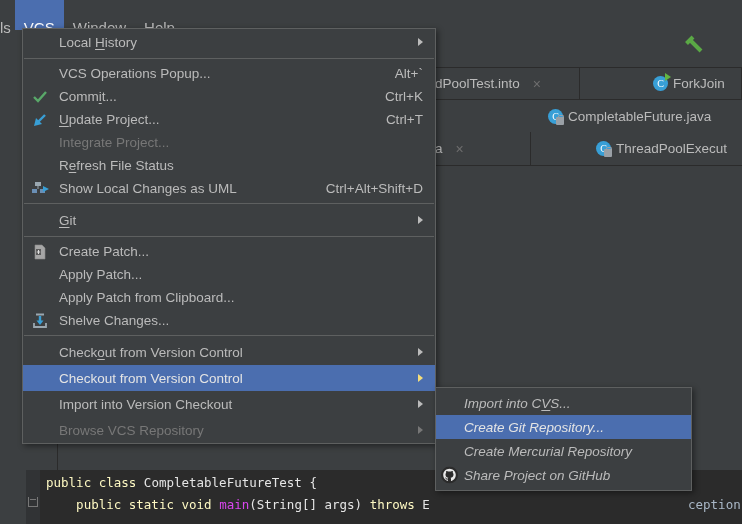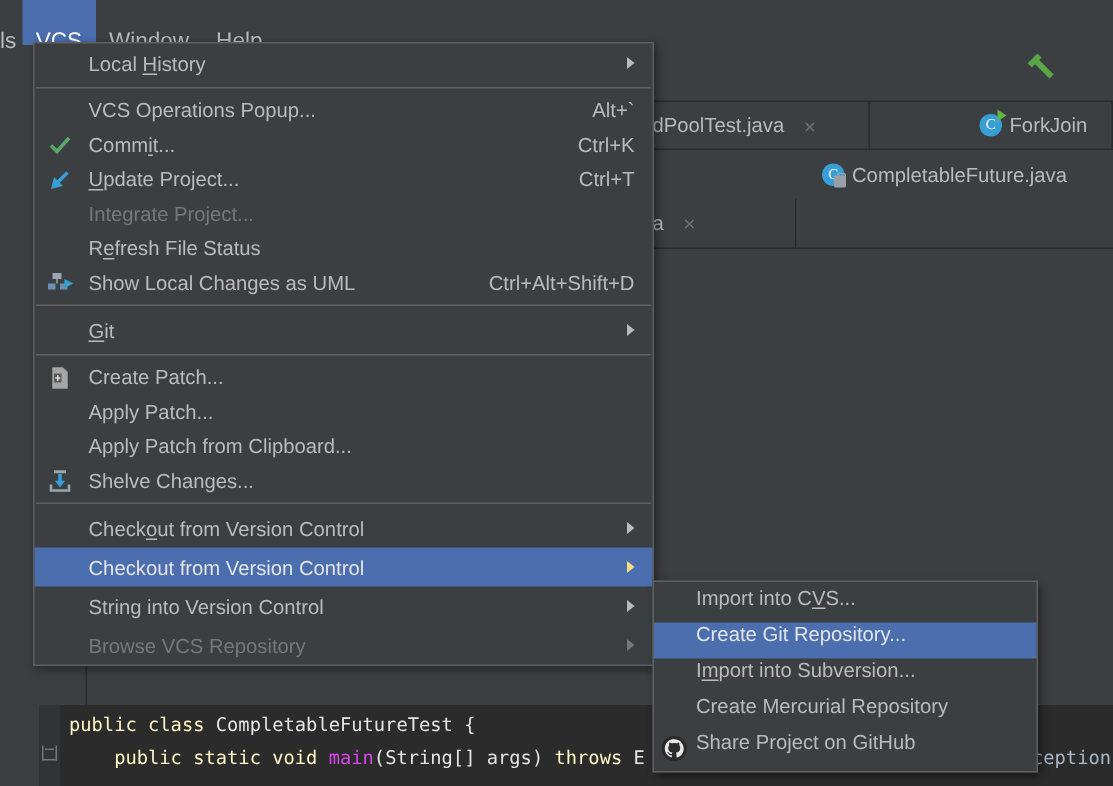--- a/index.html
+++ b/index.html
@@ -127,23 +127,23 @@
   .mitem.dis .arrow { border-left-color: #777777; }
   .msep { height: 1px; background: #5e6060; margin: 3px 1px; }
   .micon {
     position: absolute; left: 8px; top: 50%; transform: translateY(-50%);
     width: 18px; height: 18px;
   }
 
   
   .submenu { position: absolute; }
   .sitem {
-    position: relative; height: 23px; display: flex; align-items: flex-start;
+    position: relative; height: 23px; display: flex; align-items: center;
     padding-left: 28px; padding-right: 12px;
-    font-size: 13.5px; color: #bbbbbb; white-space: nowrap;
+    font-size: 13.5px; color: #bbbbbb; white-space: nowrap; font-style: italic;
   }
   .sitem.sel { background: #4b6eaf; color: #e4e4e4; }
 
   svg { display: block; }
 </style>
 </head>
 <body>
 
 <div id="root">
 
@@ -155,21 +155,21 @@
         <g fill="none" stroke="#5aa845" stroke-width="4" stroke-linecap="butt">
           <line x1="8" y1="6" x2="19" y2="17"></line>
           <line x1="4.5" y1="9.5" x2="11" y2="3"></line>
         </g>
       </svg>
     </span>
   </div>
 
   <div class="tabrow" style="left:435px; top:68px; width:307px; height:32px;">
     <div class="tab" style="left:0px; width:145px; padding-left:0;">
-      <span class="tabname">dPoolTest.java</span>
+      <span class="tabname">dPoolTest.into</span>
       <span class="xclose">×</span>
     </div>
     <div class="tab" style="left:145px; width:162px;">
       <span class="jicon" style="margin-left:65px;">
         <span class="disc">C</span>
           <span class="runbadge"></span>
       </span>
       <span class="tabname">ForkJoin</span>
     </div>
   </div>
@@ -181,20 +181,27 @@
           <span class="lockbadge"></span>
       </span>
       <span class="tabname">CompletableFuture.java</span>
     </div>
   </div>
 
   <div class="tabrow" style="left:435px; top:132px; width:307px; height:34px;">
     <div class="tab" style="left:0px; width:96px; padding-left:0;">
       <span class="tabname">a</span>
       <span class="xclose">×</span>
+    </div>
+    <div class="tab" style="left:96px; width:211px; border-right:none;">
+      <span class="jicon" style="margin-left:57px;">
+        <span class="disc">C</span>
+          <span class="lockbadge"></span>
+      </span>
+      <span class="tabname">ThreadPoolExecut</span>
     </div>
   </div>
 
   <div class="left-strip">
     <div class="strip-btn" style="top:4px; color:#a9b7c6; font-size:12px; line-height:26px; padding-left:2px;">
       <span style="display:inline-block;width:4px;height:10px;background:#6897bb;vertical-align:-1px;margin-right:2px;"></span><span>ju</span>
     </div>
     <div class="strip-btn" style="top:32px;">
       <svg width="22" height="22" viewBox="0 0 22 22" style="margin:2px;">
         <circle cx="10" cy="11" r="8" fill="#389fd6"></circle>
@@ -335,43 +342,40 @@
       <span class="lbl">Check<span class="mn">o</span>ut from Version Control</span>
       <span class="arrow"></span>
     </div>
 
     <div class="mitem sel" style="height:26px;">
       <span class="lbl">Checkout from Version Control</span>
       <span class="arrow" style="border-left-color:#f4dd7a;"></span>
     </div>
 
     <div class="mitem" style="height:26px;">
-      <span class="lbl">String into Version Control</span>
+      <span class="lbl">Import into Version Checkout</span>
       <span class="arrow"></span>
     </div>
 
     <div class="mitem dis" style="height:26px;">
       <span class="lbl">Browse VCS Repository</span>
       <span class="arrow"></span>
     </div>
   </div>
 
   <div class="popup submenu" style="left:435px; top:387px; width:257px; padding-top:3px; padding-bottom:3px;">
 
     <div class="sitem" style="height:24px;">
       <span class="lbl">Import into C<span class="mn">V</span>S...</span>
     </div>
 
     <div class="sitem sel" style="height:24px;">
       <span class="lbl">Create Git Repository...</span>
     </div>
 
-    <div class="sitem" style="height:24px;">
-      <span class="lbl">I<span class="mn">m</span>port into Subversion...</span>
-    </div>
 
     <div class="sitem" style="height:24px;">
       <span class="lbl">Create Mercurial Repository</span>
     </div>
 
     <div class="sitem" style="height:24px;">
       <span class="micon" style="left:5px; width:17px; height:17px;">
         <svg width="17" height="17" viewBox="0 0 17 17">
           <circle cx="8.5" cy="8.5" r="8.5" fill="#2b2b2b"></circle>
           <path d="M8.5 2.2c-3.5 0-6.3 2.8-6.3 6.3 0 2.8 1.8 5.1 4.3 5.9.3.1.4-.1.4-.3v-1.1c-1.8.4-2.1-.8-2.1-.8-.3-.7-.7-.9-.7-.9-.6-.4 0-.4 0-.4.6 0 1 .6 1 .6.6 1 1.5.7 1.9.6 0-.4.2-.7.4-.9-1.4-.2-2.9-.7-2.9-3.2 0-.7.3-1.3.7-1.7-.1-.2-.3-.9.1-1.8 0 0 .5-.2 1.7.6.5-.1 1-.2 1.5-.2s1 .1 1.5.2c1.2-.8 1.7-.6 1.7-.6.4.9.1 1.6.1 1.8.4.4.7 1 .7 1.7 0 2.5-1.5 3-2.9 3.2.2.2.4.6.4 1.2v1.8c0 .2.1.4.5.3 2.5-.8 4.3-3.1 4.3-5.9 0-3.5-2.8-6.3-6.3-6.3z" fill="#e8e8e8"></path>

